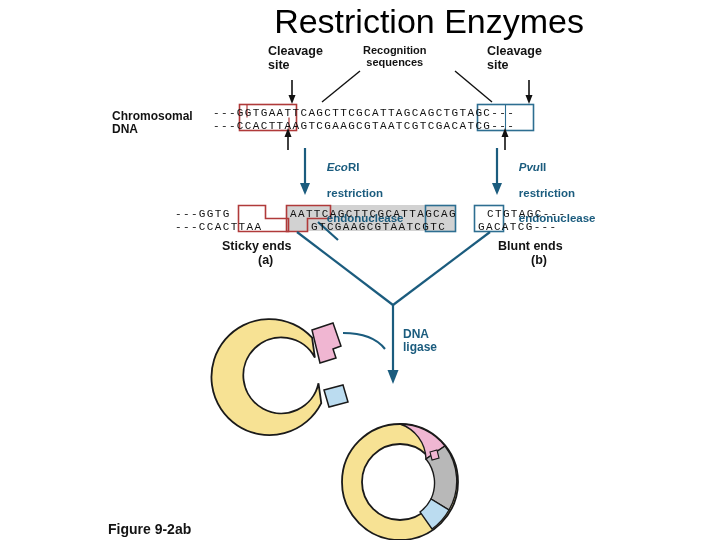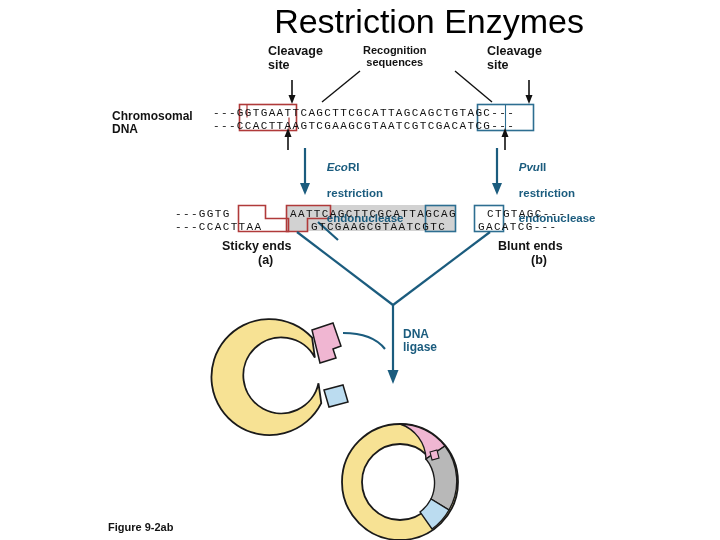--- a/index.html
+++ b/index.html
@@ -38,21 +38,21 @@
     letter-spacing:1.35px;
     color:#111;
     white-space:pre;
     line-height:13px;
   }
   svg{position:absolute;left:0;top:0;}
   .cap{
     position:absolute;
     font-family:"Liberation Sans", sans-serif;
     font-weight:bold;
-    font-size:11px;
+    font-size:14px;
     color:#131313;
   }
   i{font-style:italic;}
 </style>
 </head>
 <body>
 
 <div id="page-title">Restriction Enzymes</div>
 
 <div id="figure-panel">

